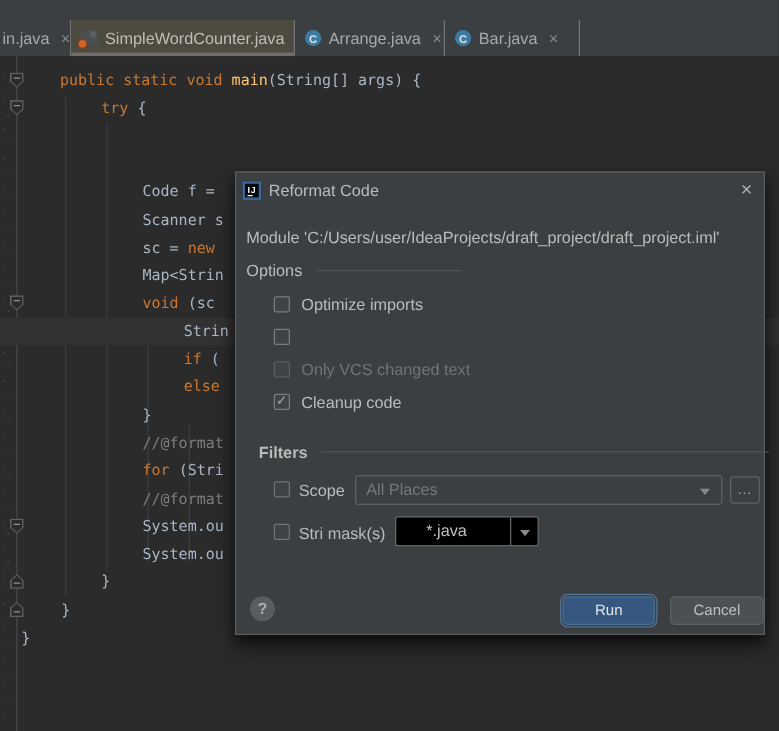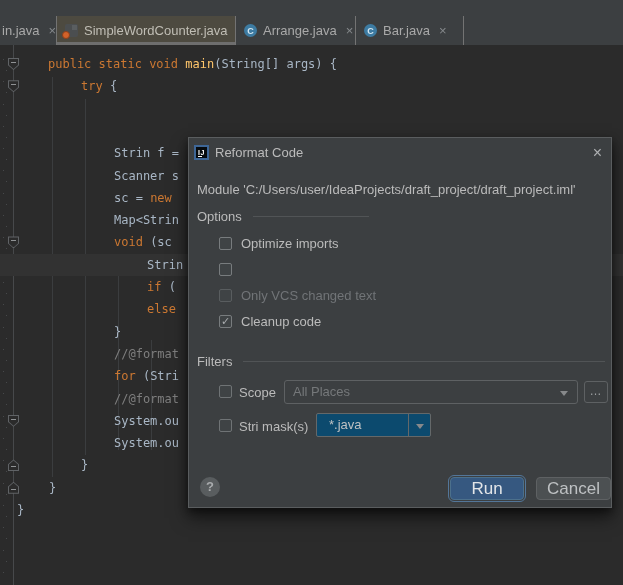--- a/index.html
+++ b/index.html
@@ -60,21 +60,21 @@
     display:flex;align-items:center;justify-content:center;letter-spacing:0.5px;
   }
   .dlg-icon i{position:absolute;left:2px;bottom:1px;width:4px;height:1px;background:#fff;}
   .dlg-title{position:absolute;left:26px;top:0;height:30px;line-height:30px;color:#bbbbbb;}
   .dlg-close{position:absolute;right:9px;top:3px;font-size:16px;color:#aeb0b2;line-height:24px;}
   .dlg-module{position:absolute;left:8px;top:44px;width:408px;color:#bbbbbb;}
   .sep{position:absolute;display:flex;align-items:center;color:#bbbbbb;}
   .sep .line{height:1px;background:#515456;margin-left:11px;}
   .sep-options{left:8px;top:71px;width:400px;}
   .sep-options .line{width:116px;}
-  .sep-filters{left:8px;top:216px;width:408px;}
+  .sep-filters{left:18px;top:216px;width:408px;font-weight:bold;}
   .sep-filters .line{flex:1;}
   .cb{
     flex:none;width:13px;height:13px;box-sizing:border-box;border:1px solid #787c7e;
     border-radius:2px;background:#3f4345;color:#aaadaf;font-size:11px;line-height:11px;
     display:flex;align-items:center;justify-content:center;
   }
   .opt-row{display:flex;align-items:center;gap:9px;height:26px;color:#bbbbbb;}
   .opt-row.disabled{color:#717477;}
   .opt-row.disabled .cb{border-color:#595d5f;color:#595d5f;}
   .options-list{position:absolute;left:30px;top:92px;}
@@ -86,30 +86,30 @@
   .dd-arrow{
     position:absolute;width:0;height:0;border-left:4px solid transparent;
     border-right:4px solid transparent;border-top:5px solid #87898b;
   }
   .browse-btn{
     position:absolute;box-sizing:border-box;border:1px solid #5e6163;border-radius:3px;
     color:#9da0a2;text-align:center;line-height:18px;font-size:12px;letter-spacing:1px;
   }
   .combo{
     position:absolute;box-sizing:border-box;border:1px solid #646869;border-radius:2px;
-    background:#0c4a6e;color:#bec1c3;line-height:22px;padding-left:12px;
+    background:#000000;color:#bec1c3;line-height:22px;padding-left:24px;
   }
   .combo .arrow-box{position:absolute;right:0;top:0;bottom:0;width:21px;border-left:1px solid #646869;}
   .help-btn{
     position:absolute;left:11px;top:339px;width:20px;height:20px;border-radius:50%;
     background:#595d5f;color:#a9acae;font-size:13px;font-weight:bold;text-align:center;line-height:20px;
   }
   .btn{
     position:absolute;box-sizing:border-box;height:23px;border-radius:4px;text-align:center;
-    line-height:21px;font-size:17px;
+    line-height:21px;font-size:12px;
   }
   .btn-run{
     left:261px;top:339px;width:74px;background:#365880;border:1px solid #4c708c;color:#e2e5e8;
     outline:1px solid #537699;outline-offset:1px;
   }
   .btn-cancel{left:347px;top:339px;width:75px;background:#4c5052;border:1px solid #5e6163;color:#bec1c3;}
 </style>
 </head>
 <body>
 
@@ -140,21 +140,21 @@
   <div class="dot-col" style="left:3px;top:14px;height:520px;"></div>
   <div class="dot-col" style="left:6px;top:25px;height:510px;"></div>
   <div class="gutter-line"></div>
   <div class="indent-guide" style="left:52px;top:32px;height:400px;"></div>
   <div class="indent-guide" style="left:85px;top:54px;height:356px;"></div>
   <div class="indent-guide" style="left:118px;top:209px;height:196px;"></div>
   <div class="indent-guide" style="left:151px;top:295px;height:110px;"></div>
   <div id="code-layer">
       <div class="code-line" style="left: 48px; top: 8px;"><span class="kw">public static void </span><span class="fn">main</span><span class="pl">(String[] args) {</span></div>
       <div class="code-line" style="left: 81px; top: 30.3px;"><span class="kw">try</span><span class="pl"> {</span></div>
-      <div class="code-line" style="left: 114px; top: 97.2px;"><span class="pl">Strin f = </span></div>
+      <div class="code-line" style="left: 114px; top: 97.2px;"><span class="pl">Code f = </span></div>
       <div class="code-line" style="left: 114px; top: 119.5px;"><span class="pl">Scanner s</span></div>
       <div class="code-line" style="left: 114px; top: 141.8px;"><span class="pl">sc = </span><span class="kw">new </span></div>
       <div class="code-line" style="left: 114px; top: 164.1px;"><span class="pl">Map&lt;Strin</span></div>
       <div class="code-line" style="left: 114px; top: 186.4px;"><span class="kw">void</span><span class="pl"> (sc</span></div>
       <div class="cur-line" style="top: 208.7px;"></div>
       <div class="code-line" style="left: 147px; top: 208.7px;"><span class="pl">Strin</span></div>
       <div class="code-line" style="left: 147px; top: 231px;"><span class="kw">if</span><span class="pl"> (</span></div>
       <div class="code-line" style="left: 147px; top: 253.3px;"><span class="kw">else</span></div>
       <div class="code-line" style="left: 114px; top: 275.6px;"><span class="pl">}</span></div>
       <div class="code-line" style="left: 114px; top: 297.9px;"><span class="cm">//@format</span></div>

